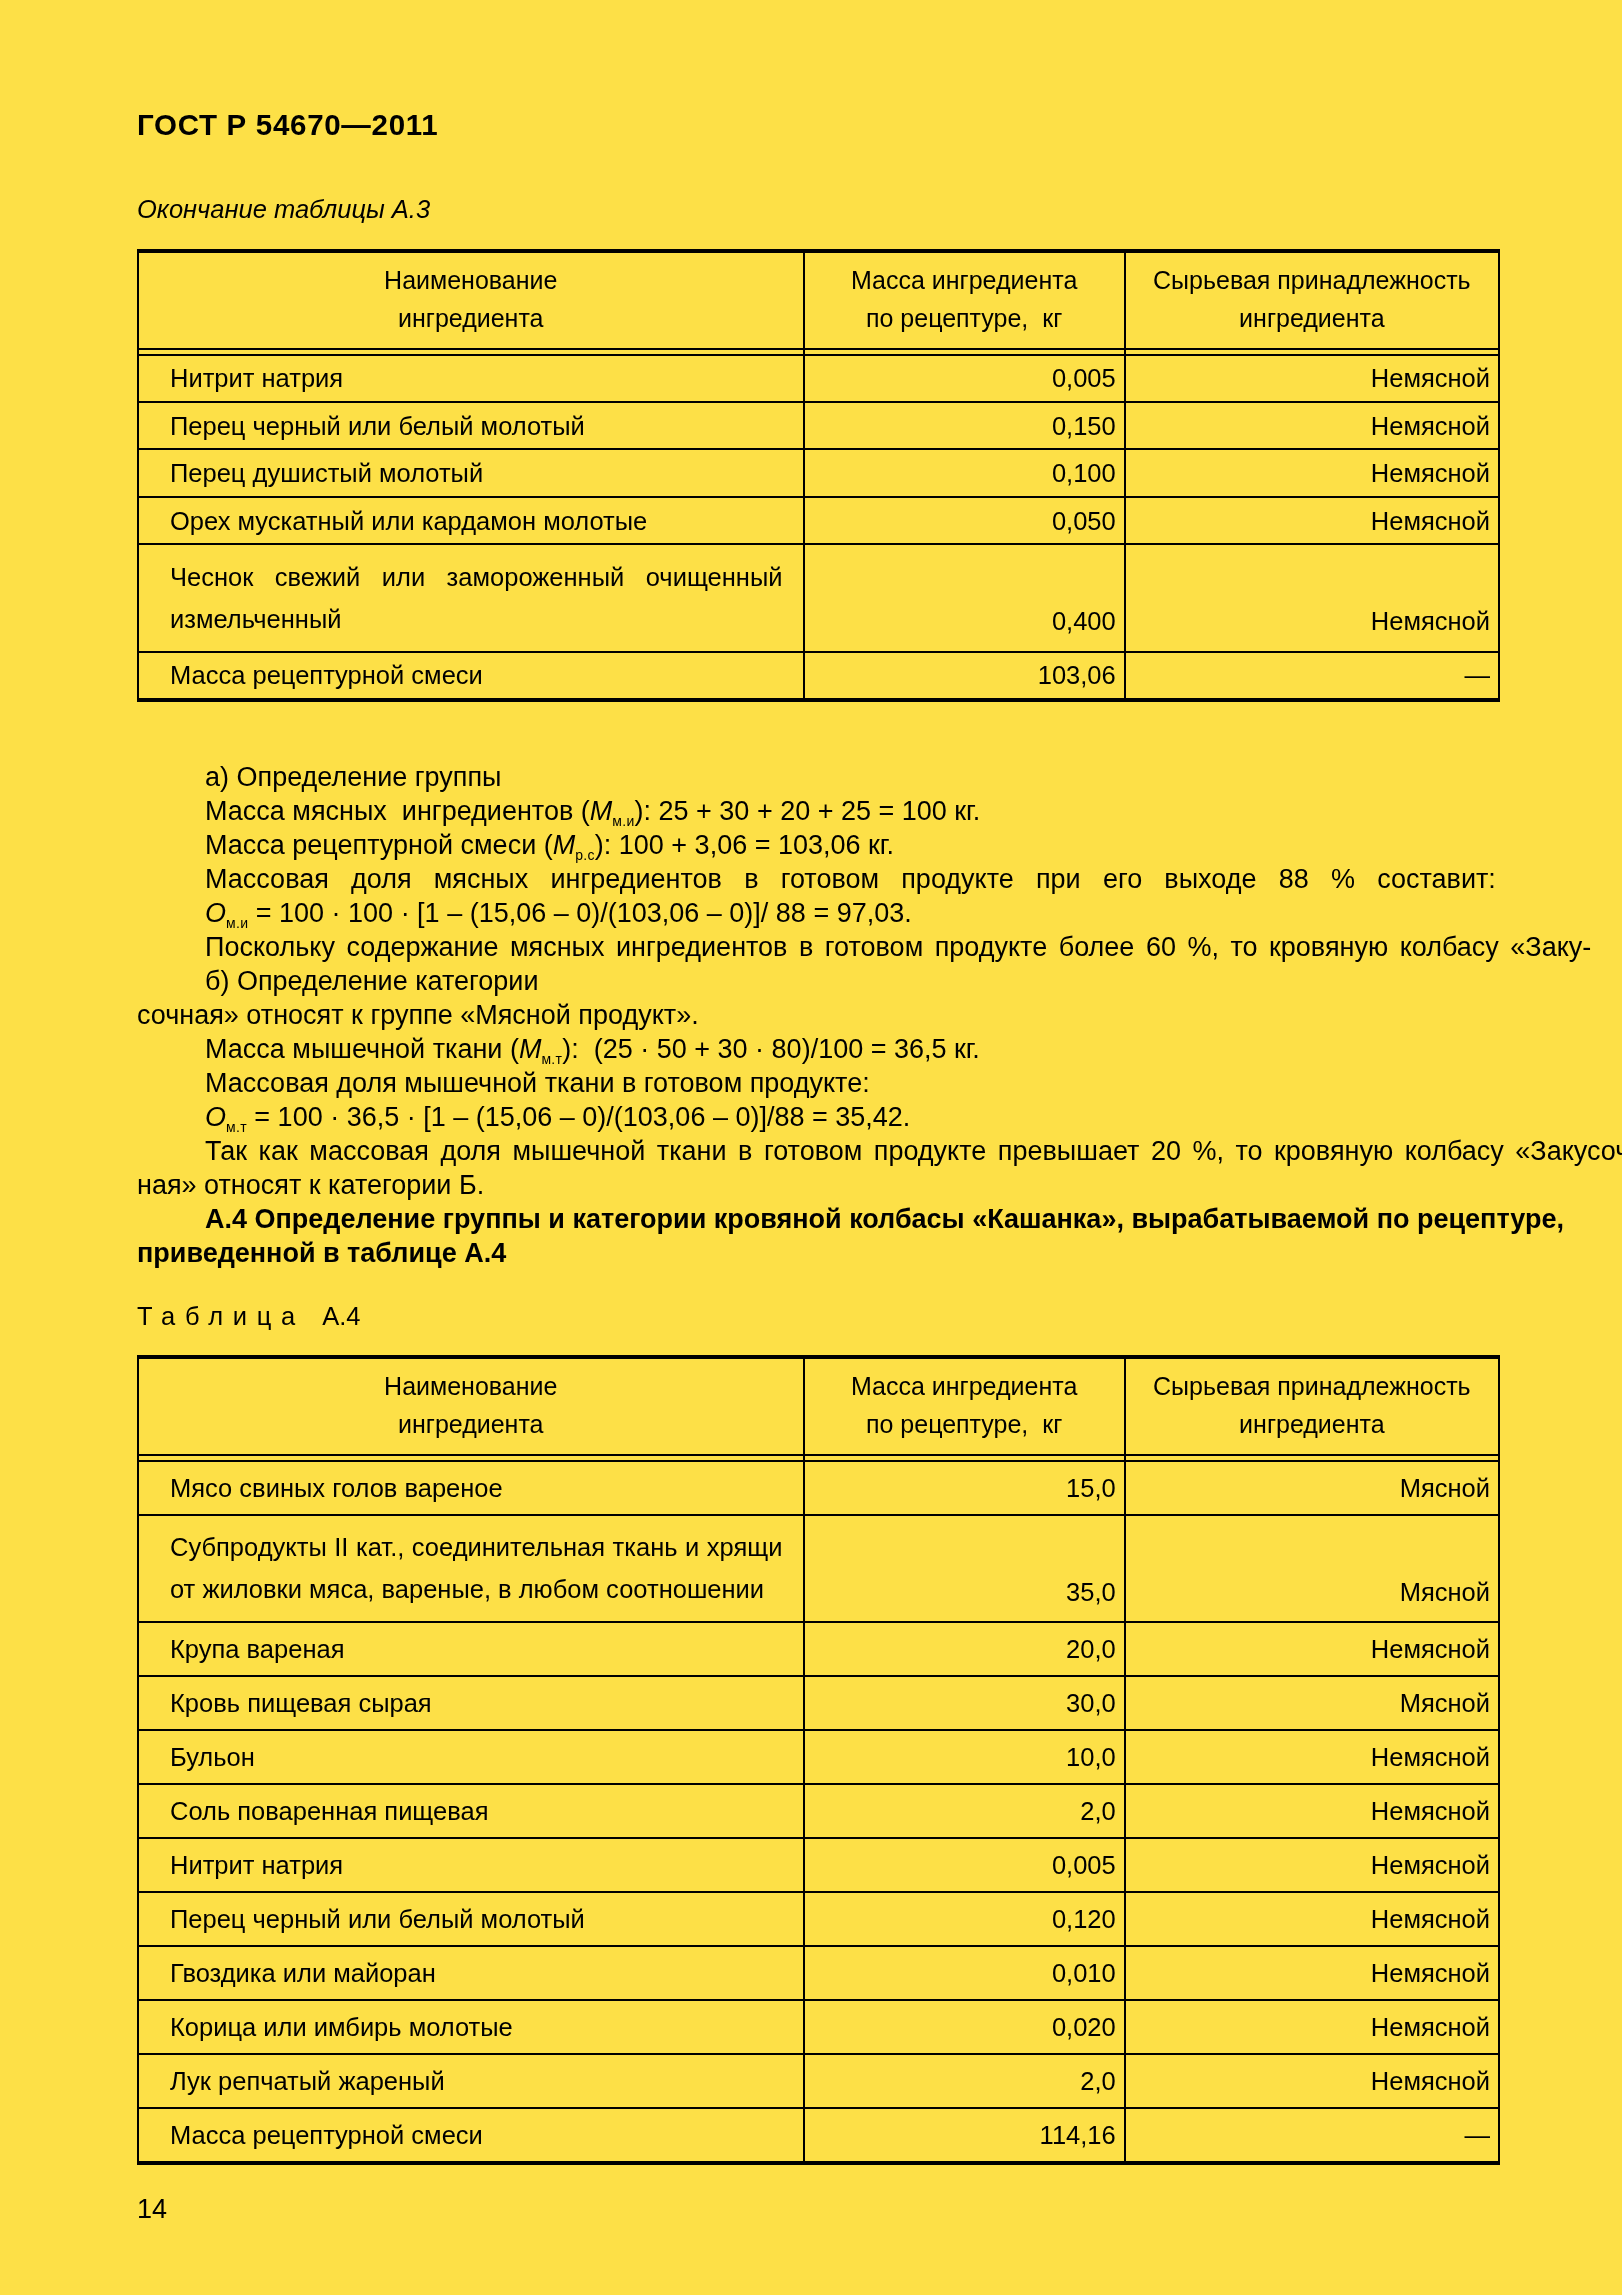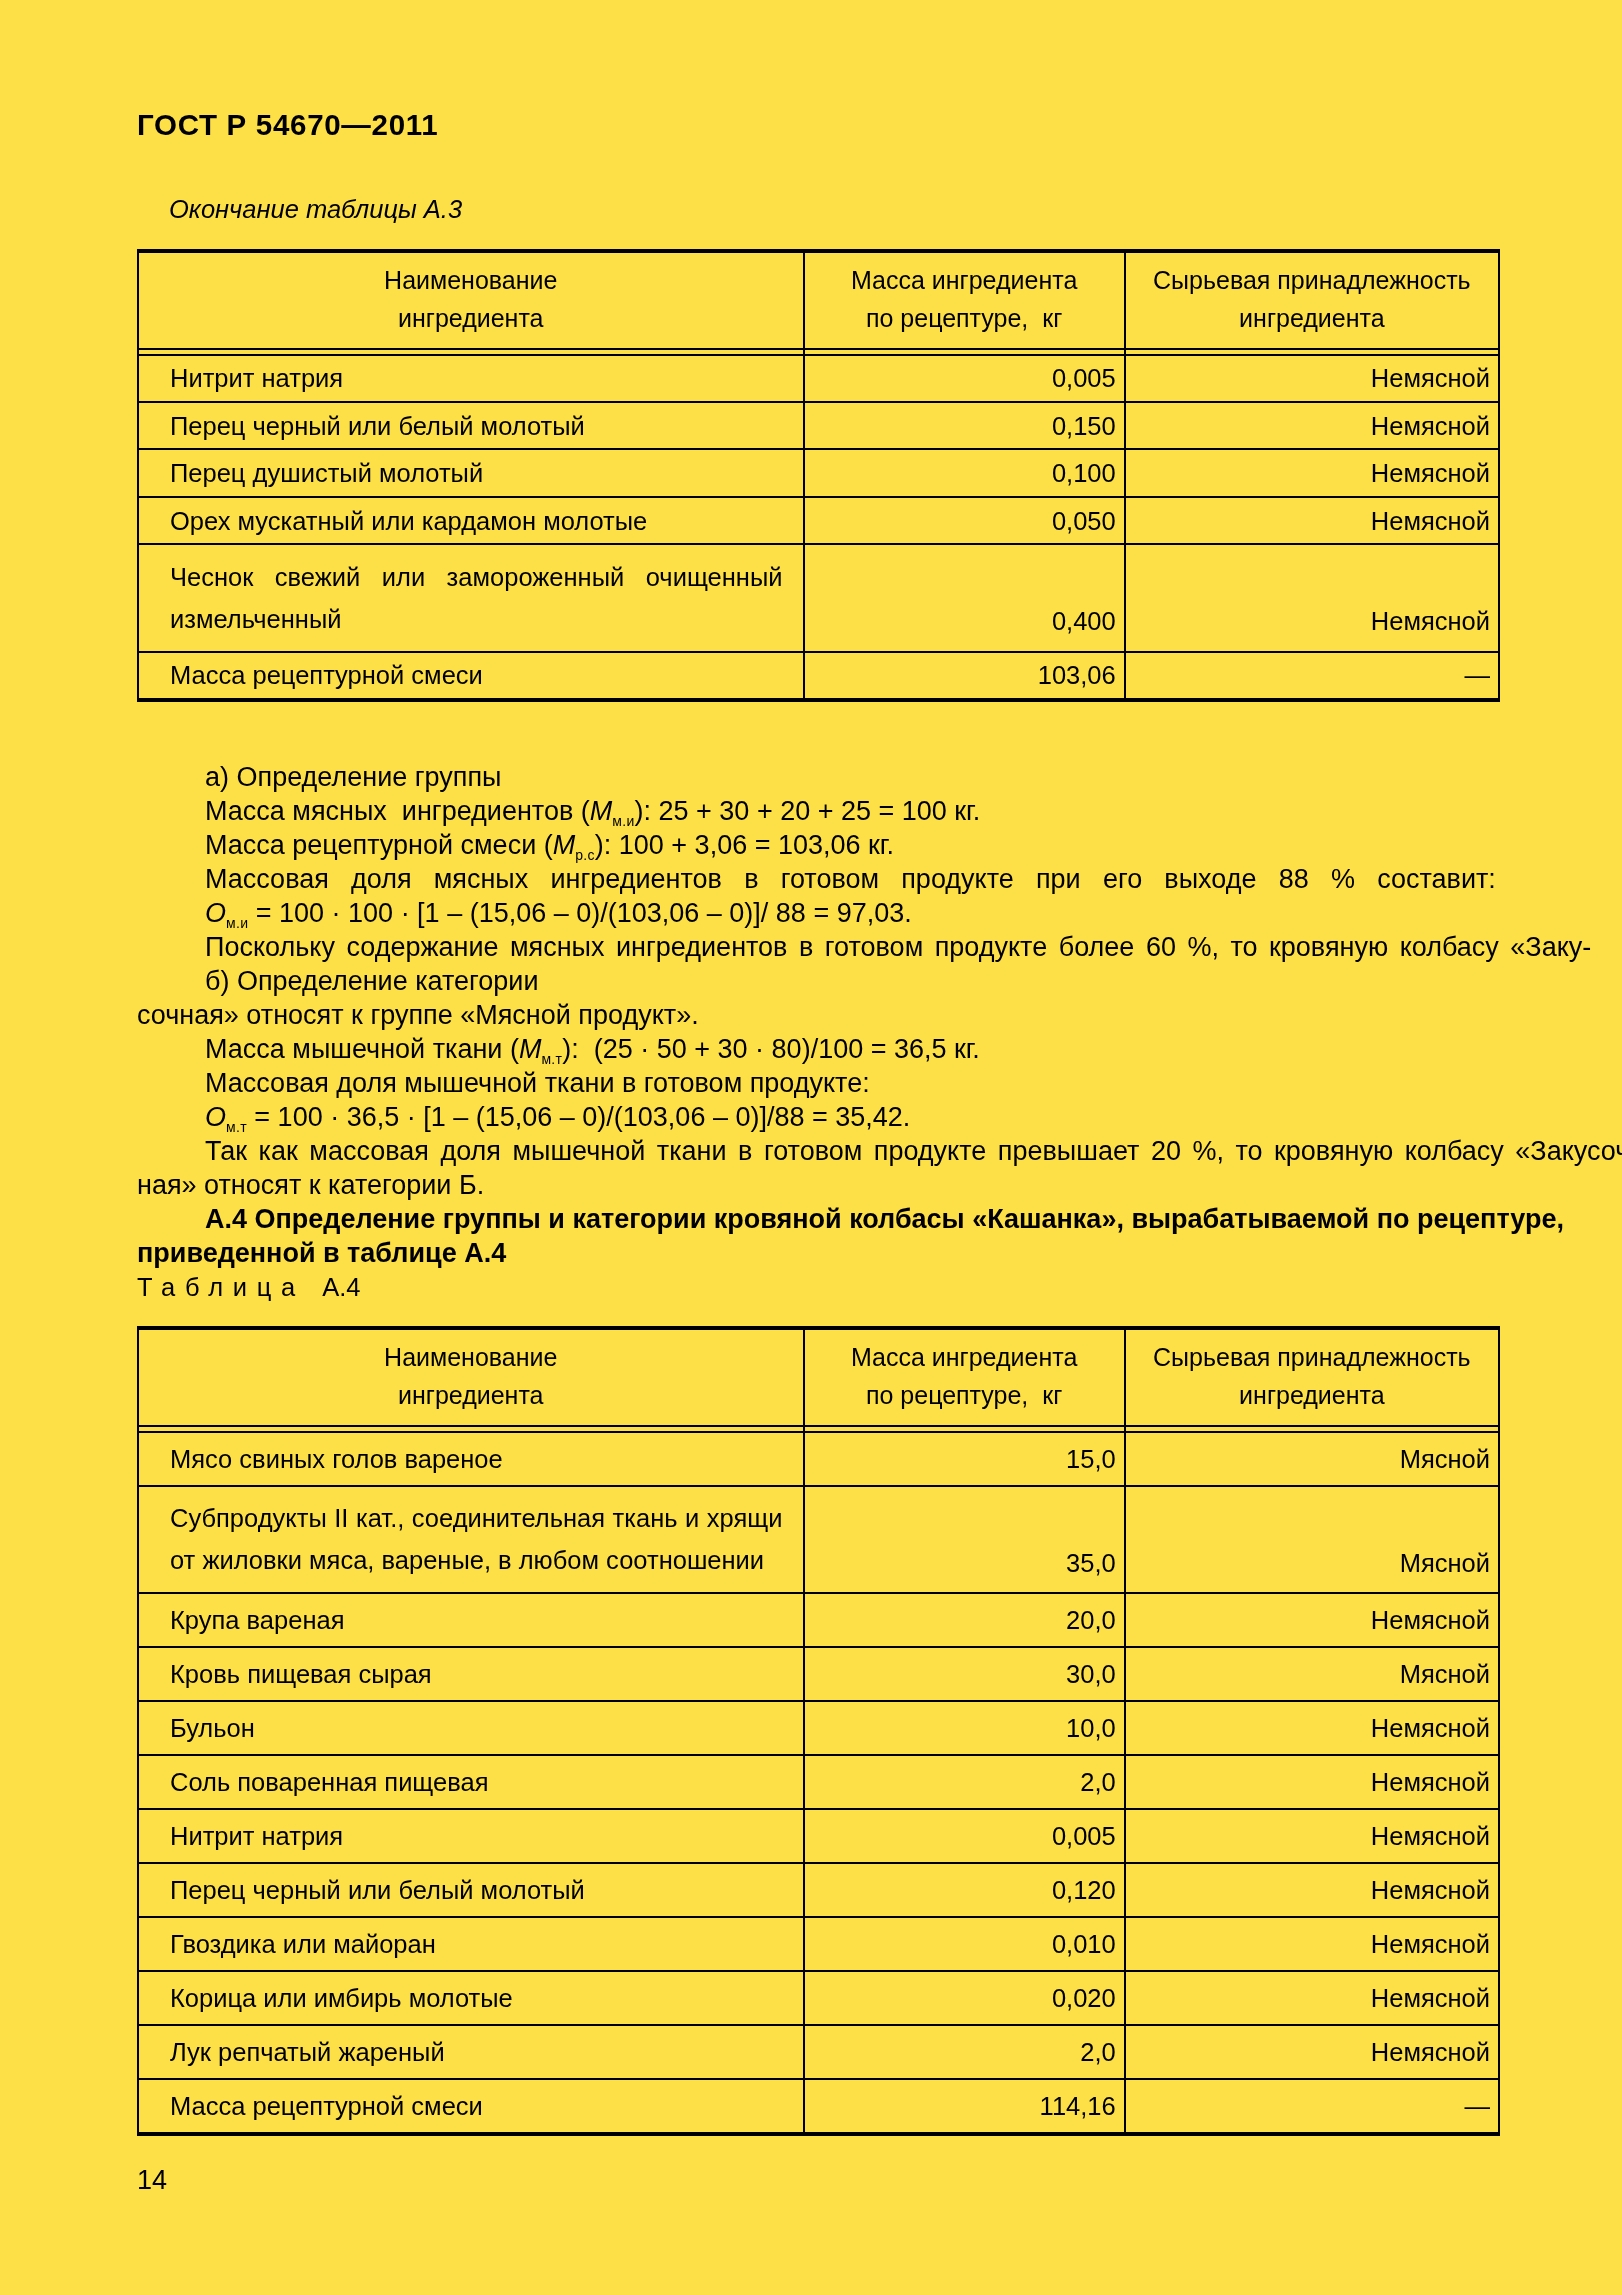--- a/index.html
+++ b/index.html
@@ -18,24 +18,23 @@
     font-size: 29.5px;
     font-weight: bold;
     line-height: 35px;
     letter-spacing: 0.7px;
   }
   .caption-italic {
     margin-top: 52px;
     font-size: 25.5px;
     font-style: italic;
     line-height: 31px;
-    margin-left: 32px;
   }
   .caption-spaced {
-    margin-top: 2px;
+    margin-top: 31px;
     font-size: 25.5px;
     line-height: 31px;
   }
   .capword { letter-spacing: 0.38em; }
   .capnum { margin-left: 17.4px; }
 
   table.gost {
     width: 100%;
     table-layout: fixed;
     border-collapse: collapse;

